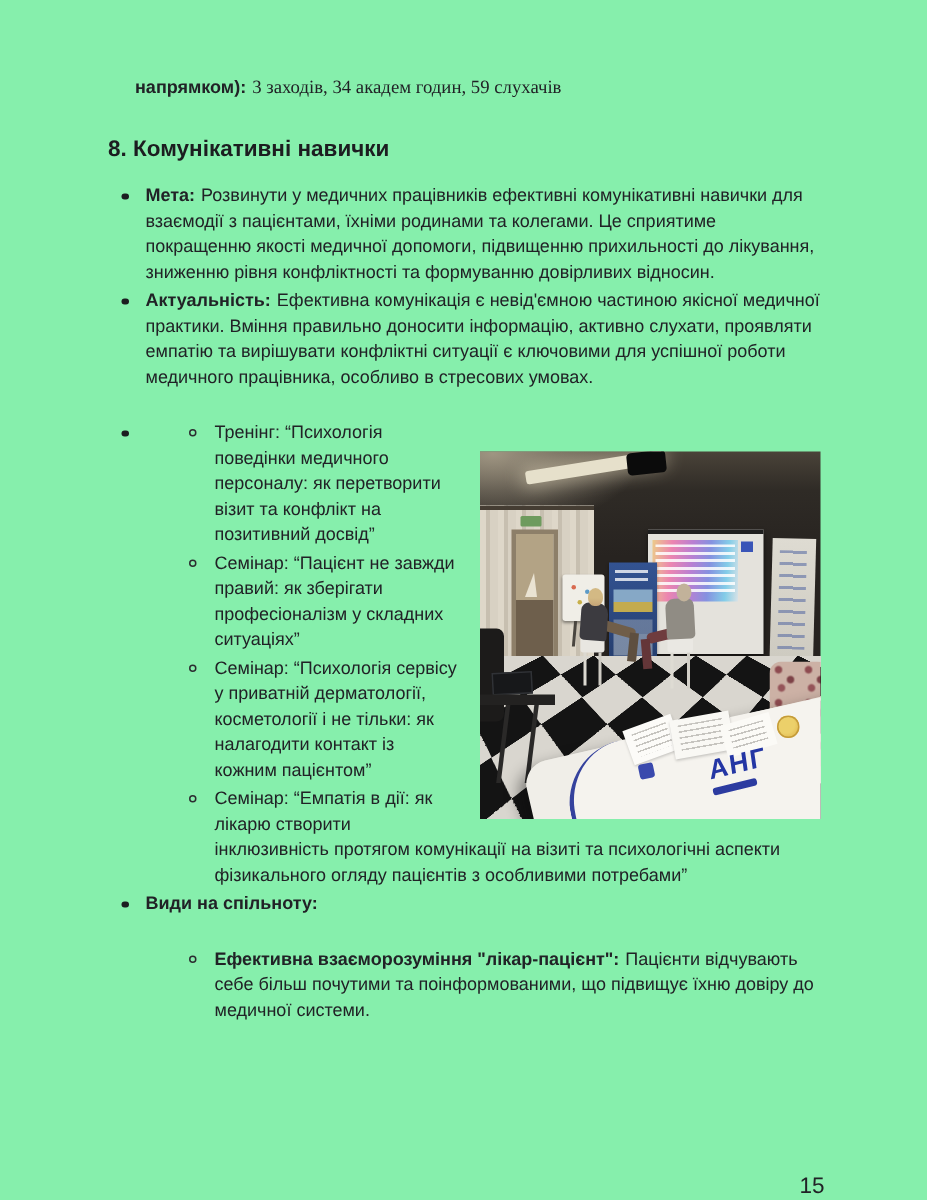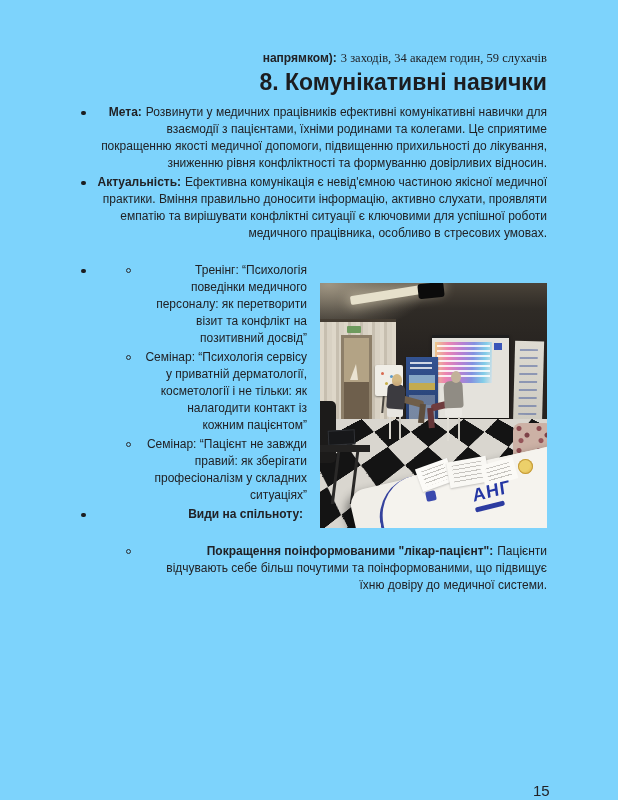--- a/index.html
+++ b/index.html
@@ -1,22 +1,22 @@
 <!DOCTYPE html>
 <html><head>
 <meta charset="utf-8">
 <style>
   html,body{margin:0;padding:0;background:#ffffff;}
-  .page{position:relative;width:618px;height:800px;background:#7dd3fc;overflow:hidden;
-        font-family:"Liberation Sans",sans-serif;color:#212226;font-size:12px;line-height:17px;text-align:right;}
+  .page{position:relative;width:618px;height:800px;background:#86efac;overflow:hidden;
+        font-family:"Liberation Sans",sans-serif;color:#212226;font-size:12px;line-height:17px;}
   .content{position:absolute;left:72px;top:50px;width:475px;}
   .intro{margin:0 0 0 18px;}
   .serif{font-family:"Liberation Serif",serif;font-size:12.5px;}
   .lead{font-weight:700;margin-right:4px;}
-  h1{font-size:23px;line-height:22px;font-weight:700;color:#1c1d20;margin:4px 0 11px 0;}
+  h1{font-size:15px;line-height:22px;font-weight:700;color:#1c1d20;margin:22px 0 11px 0;}
   .b1{position:relative;padding-left:25px;margin:0 0 2px 0;}
   .b1::before{content:"";position:absolute;left:9px;top:6.5px;width:4.5px;height:4.5px;border-radius:50%;background:#1c1d20;}
   .l2{padding-left:27px;margin-top:20px;}
   .b2{position:relative;padding-left:19px;margin:0 0 2px 0;}
   .b2::before{content:"";position:absolute;left:2px;top:5.5px;width:5px;height:5px;border-radius:50%;border:1px solid #2b2c30;background:transparent;box-sizing:border-box;}
   .pageno{position:absolute;left:533px;top:782px;font-size:15px;color:#212226;}
 
   
   .photo{float:right;position:relative;width:227px;height:245px;margin:21px 0 12px 13px;
          overflow:hidden;background:linear-gradient(180deg,#4a4339 0px,#2f2b26 26px,#272320 70px,#272320 160px,#3a362f 245px);}
@@ -131,27 +131,28 @@
         <div class="ph-paper1"></div>
         <div class="ph-paper2"></div>
         <div class="ph-paper3"></div>
         <div class="ph-badge"></div>
         <div class="ph-shirt-logo"></div>
         <div class="ph-shirt-text">АНГ</div>
         <div class="ph-shirt-stripe"></div>
       </div>
       <div class="l2">
         <div class="b2">Тренінг: “Психологія поведінки медичного персоналу: як перетворити візит та конфлікт на позитивний досвід”</div>
+        <div class="b2">Семінар: “Пацієнт не завжди правий: як зберігати професіоналізм у складних ситуаціях”</div>
         <div class="b2">Семінар: “Психологія сервісу у приватній дерматології, косметології і не тільки: як налагодити контакт із кожним пацієнтом”</div>
-        <div class="b2">Семінар: “Пацієнт не завжди правий: як зберігати професіоналізм у складних ситуаціях”</div>
+        <div class="b2">Семінар: “Емпатія в дії: як лікарю створити інклюзивність протягом комунікації на візиті та психологічні аспекти фізикального огляду пацієнтів з особливими потребами”</div>
       </div>
     </div>
 
     <div class="b1">
       <b class="lead">Види на спільноту:</b>
       <div class="l2">
-        <div class="b2"><b class="lead">Покращення поінформованими "лікар-пацієнт":</b><span>Пацієнти відчувають себе більш почутими та поінформованими, що підвищує їхню довіру до медичної системи.</span></div>
+        <div class="b2"><b class="lead">Ефективна взаєморозуміння "лікар-пацієнт":</b><span>Пацієнти відчувають себе більш почутими та поінформованими, що підвищує їхню довіру до медичної системи.</span></div>
       </div>
     </div>
 
   </div>
   <div class="pageno">15</div>
 </div>
 
 </body></html>

